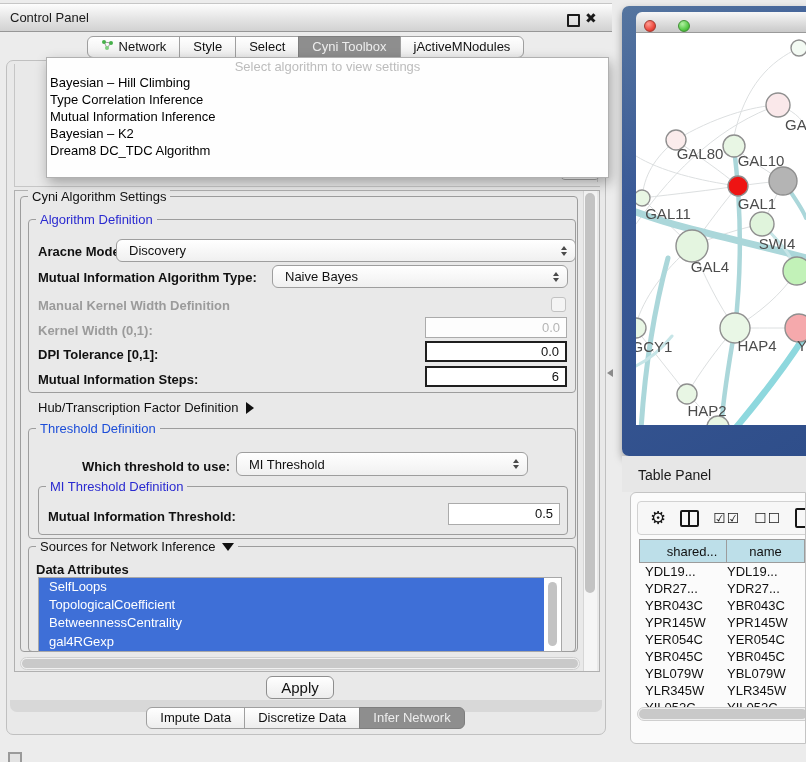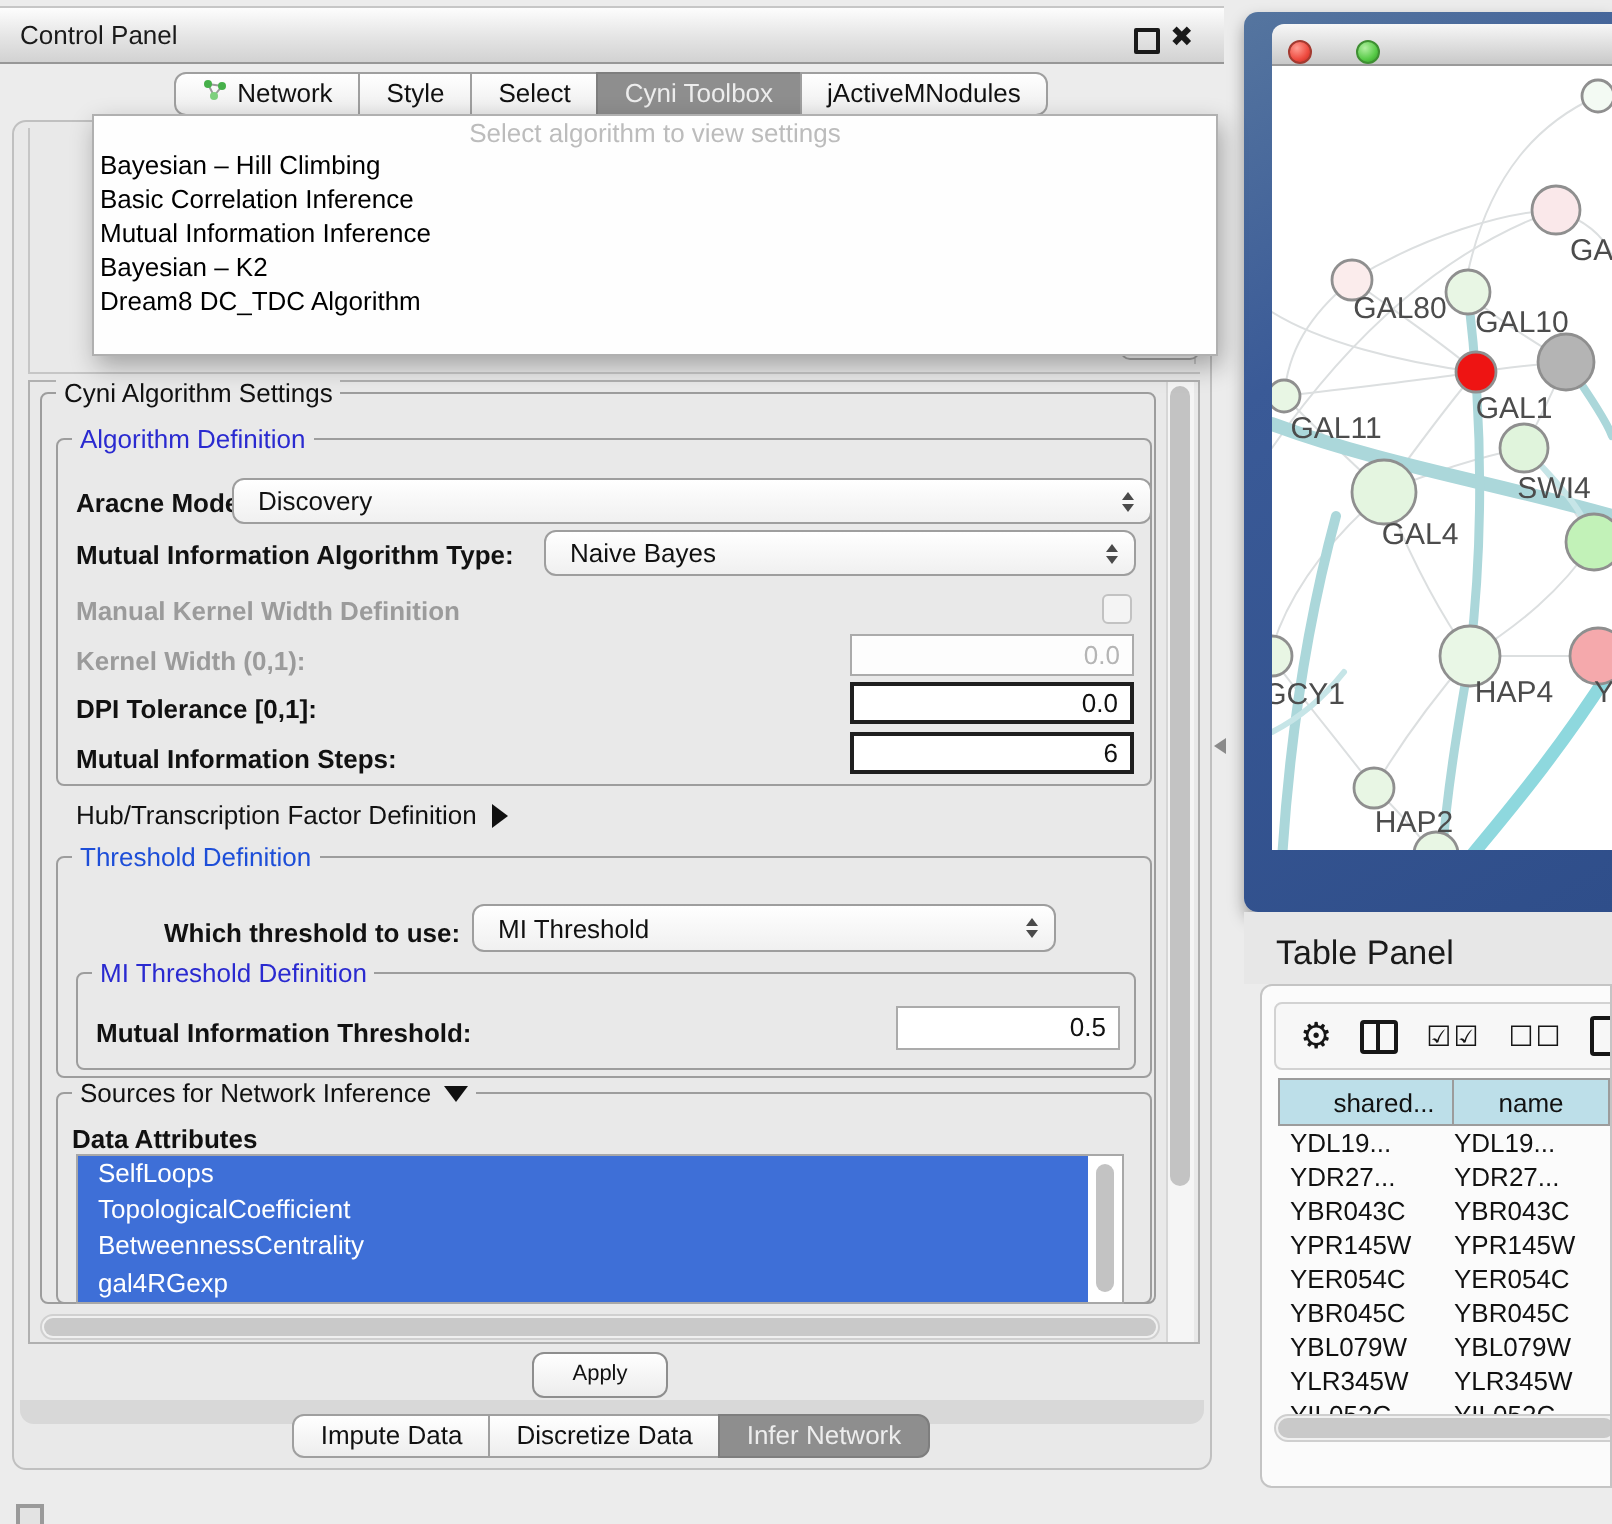--- a/index.html
+++ b/index.html
@@ -61,32 +61,32 @@
   .listbox{position:absolute;left:38px;top:577px;width:524px;height:75px;background:#fff;border:1px solid #a8a8a8;box-sizing:border-box;overflow:hidden;}
   .attr-row{height:18.2px;line-height:18.2px;padding-left:10px;width:495px;color:#fff;font-size:13px;}
   .list-scroll{position:absolute;left:548px;top:582px;width:9px;height:64px;border-radius:5px;background:#c3c3c3;}
   
   .vtrack{position:absolute;left:583px;top:191px;width:14px;height:480px;background:#f5f5f5;border-left:1px solid #d6d6d6;box-sizing:border-box;}
   .vthumb{position:absolute;left:585px;top:193px;width:10px;height:400px;border-radius:5px;background:#c3c3c3;}
   .htrack{position:absolute;left:20px;top:657px;width:560px;height:13px;background:#f0f0f0;border:1px solid #d0d0d0;border-radius:7px;box-sizing:border-box;}
   .hthumb{position:absolute;left:1px;top:1px;width:556px;height:9px;border-radius:5px;background:#c9c9c9;}
   
   .applybtn{position:absolute;left:266px;top:676px;width:68px;height:23px;border:1px solid #8e8e8e;border-radius:6px;
-    background:linear-gradient(#ffffff,#ececec);text-align:center;line-height:21px;font-size:11px;box-sizing:border-box;}
+    background:linear-gradient(#ffffff,#ececec);text-align:center;line-height:21px;font-size:15px;box-sizing:border-box;}
   
   #netwin{position:absolute;left:622px;top:6px;width:184px;height:450px;
     background:linear-gradient(150deg,#55759f 0%,#3a5a97 35%,#2f4e8a 100%);
     border-radius:7px 0 0 7px;box-shadow:0 4px 8px rgba(0,0,0,.35);overflow:hidden;}
   .nw-title{position:absolute;left:14px;top:6px;width:170px;height:21px;
     background:linear-gradient(#f7f7f7,#c9c9c9);border-radius:6px 0 0 0;border-bottom:1px solid #9a9a9a;box-sizing:border-box;}
   .light{position:absolute;top:8px;width:12px;height:12px;border-radius:50%;box-sizing:border-box;}
   .nw-canvas{position:absolute;left:14px;top:27px;width:170px;height:392px;background:#fff;overflow:hidden;}
   
   .tp-title{position:absolute;left:622px;top:456px;width:184px;height:36px;background:#e7e7e7;}
-  .tp-title span{position:absolute;left:16px;top:11px;font-size:17px;color:#1a1a1a;}
+  .tp-title span{position:absolute;left:16px;top:11px;font-size:14px;color:#1a1a1a;}
   #tablecard{position:absolute;left:630px;top:492px;width:176px;height:252px;background:#fbfbfb;
     border:1px solid #c4c4c4;border-radius:6px 0 0 6px;box-sizing:border-box;overflow:hidden;}
   .toolbar{position:absolute;left:6px;top:8px;width:210px;height:34px;background:#f7f7f7;border:1px solid #d2d2d2;border-radius:4px;
     display:flex;align-items:center;gap:14px;padding-left:12px;box-sizing:border-box;}
   .ic-gear{font-size:18px;color:#161616;line-height:18px;}
   .ic-split{width:15px;height:13px;border:2px solid #161616;border-radius:2px;position:relative;}
   .ic-split::after{content:"";position:absolute;left:6px;top:0;width:2px;height:13px;background:#161616;}
   .ic-checks{font-size:14px;color:#161616;letter-spacing:1px;}
   .ic-doc{width:12px;height:16px;border:2px solid #161616;border-radius:2px;}
   .tbl-head{position:absolute;left:8px;top:46px;display:flex;}
@@ -145,21 +145,21 @@
     <div class="frag" style="left:14px;top:64px;width:1px;height:122px;background:#c6c6c6"></div>
     <div class="frag" style="left:597px;top:70px;width:1px;height:112px;background:#c6c6c6"></div>
     <div class="frag" style="left:14px;top:186px;width:586px;height:1px;background:#c6c6c6"></div>
     <div class="frag" style="left:566px;top:97px;width:34px;height:28px;background:#fff;border:1px solid #8ab2e0;border-radius:6px;box-shadow:0 0 5px 2px #74a7e8;box-sizing:border-box"></div>
     <div class="frag" style="left:560px;top:158px;width:40px;height:22px;background:#fafafa;border:1px solid #a6a6a6;border-radius:5px;box-sizing:border-box"></div>
 
     <div class="dropdown">
       <div class="dd-prompt">Select algorithm to view settings</div>
       <div id="dd-items">
           <div class="dd-item">Bayesian – Hill Climbing</div>
-          <div class="dd-item">Basic Correlation Inference</div>
+          <div class="dd-item">Type Correlation Inference</div>
           <div class="dd-item">Mutual Information Inference</div>
           <div class="dd-item">Bayesian – K2</div>
           <div class="dd-item">Dream8 DC_TDC Algorithm</div>
         </div>
     </div>
 
     <div class="abs" style="left:14px;top:190px;width:586px;height:482px;border:1px solid #b0b0b0;background:#e9e9e9;box-sizing:border-box"></div>
     <div class="vtrack"></div>
     <div class="vthumb"></div>
     <div class="htrack">

